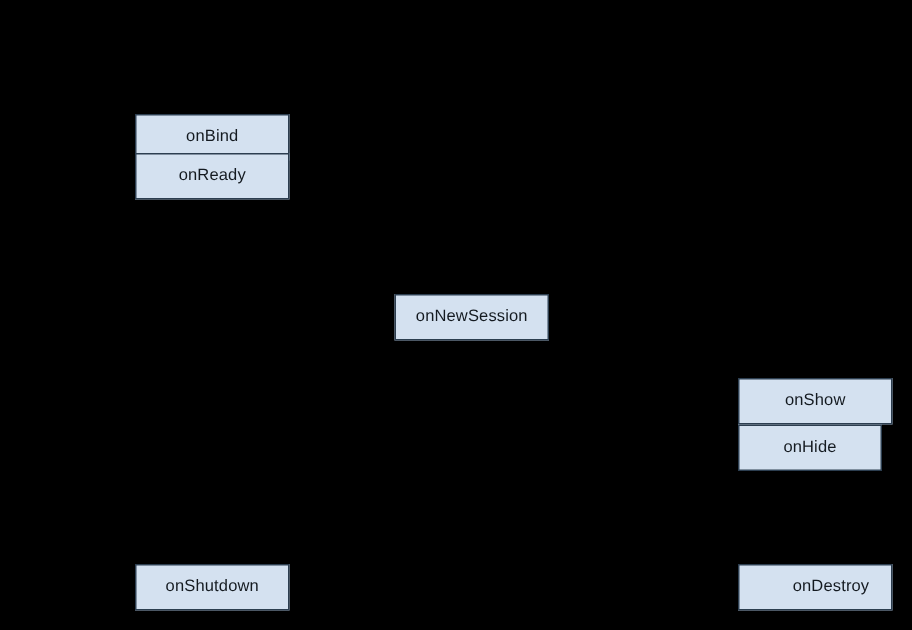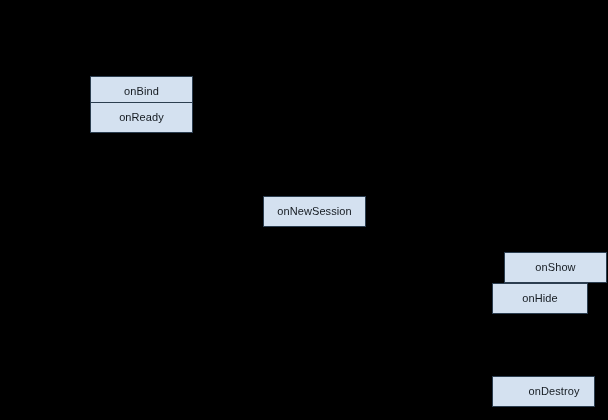--- a/index.html
+++ b/index.html
@@ -73,26 +73,29 @@
 
   <div class="node" style="left:90px; top:102px; width:103px; height:31px;">
     <span class="node-label">onReady</span>
   </div>
 
   <div class="node" style="left:263px; top:180px; width:103px; height:31px;margin-top:16px;">
     <span class="node-label">onNewSession</span>
   </div>
 
 
-  <div class="node" style="left:492px; top:252px; width:103px; height:31px;margin-left:12px;">
+  <div class="node" style="left:492px; top:252px; width:103px; height:31px;">
     <span class="node-label">onShow</span>
   </div>
 
   <div class="node" style="left:492px; top:283px; width:96px; height:31px;">
     <span class="node-label">onHide</span>
   </div>
 
+  <div class="node" style="left:90px; top:376px; width:103px; height:31px;">
+    <span class="node-label">onShutdown</span>
+  </div>
 
   <div class="node" style="left:492px; top:376px; width:103px; height:31px;padding-left:21px;">
     <span class="node-label">onDestroy</span>
   </div>
 
 </div>
 
 </body></html>

